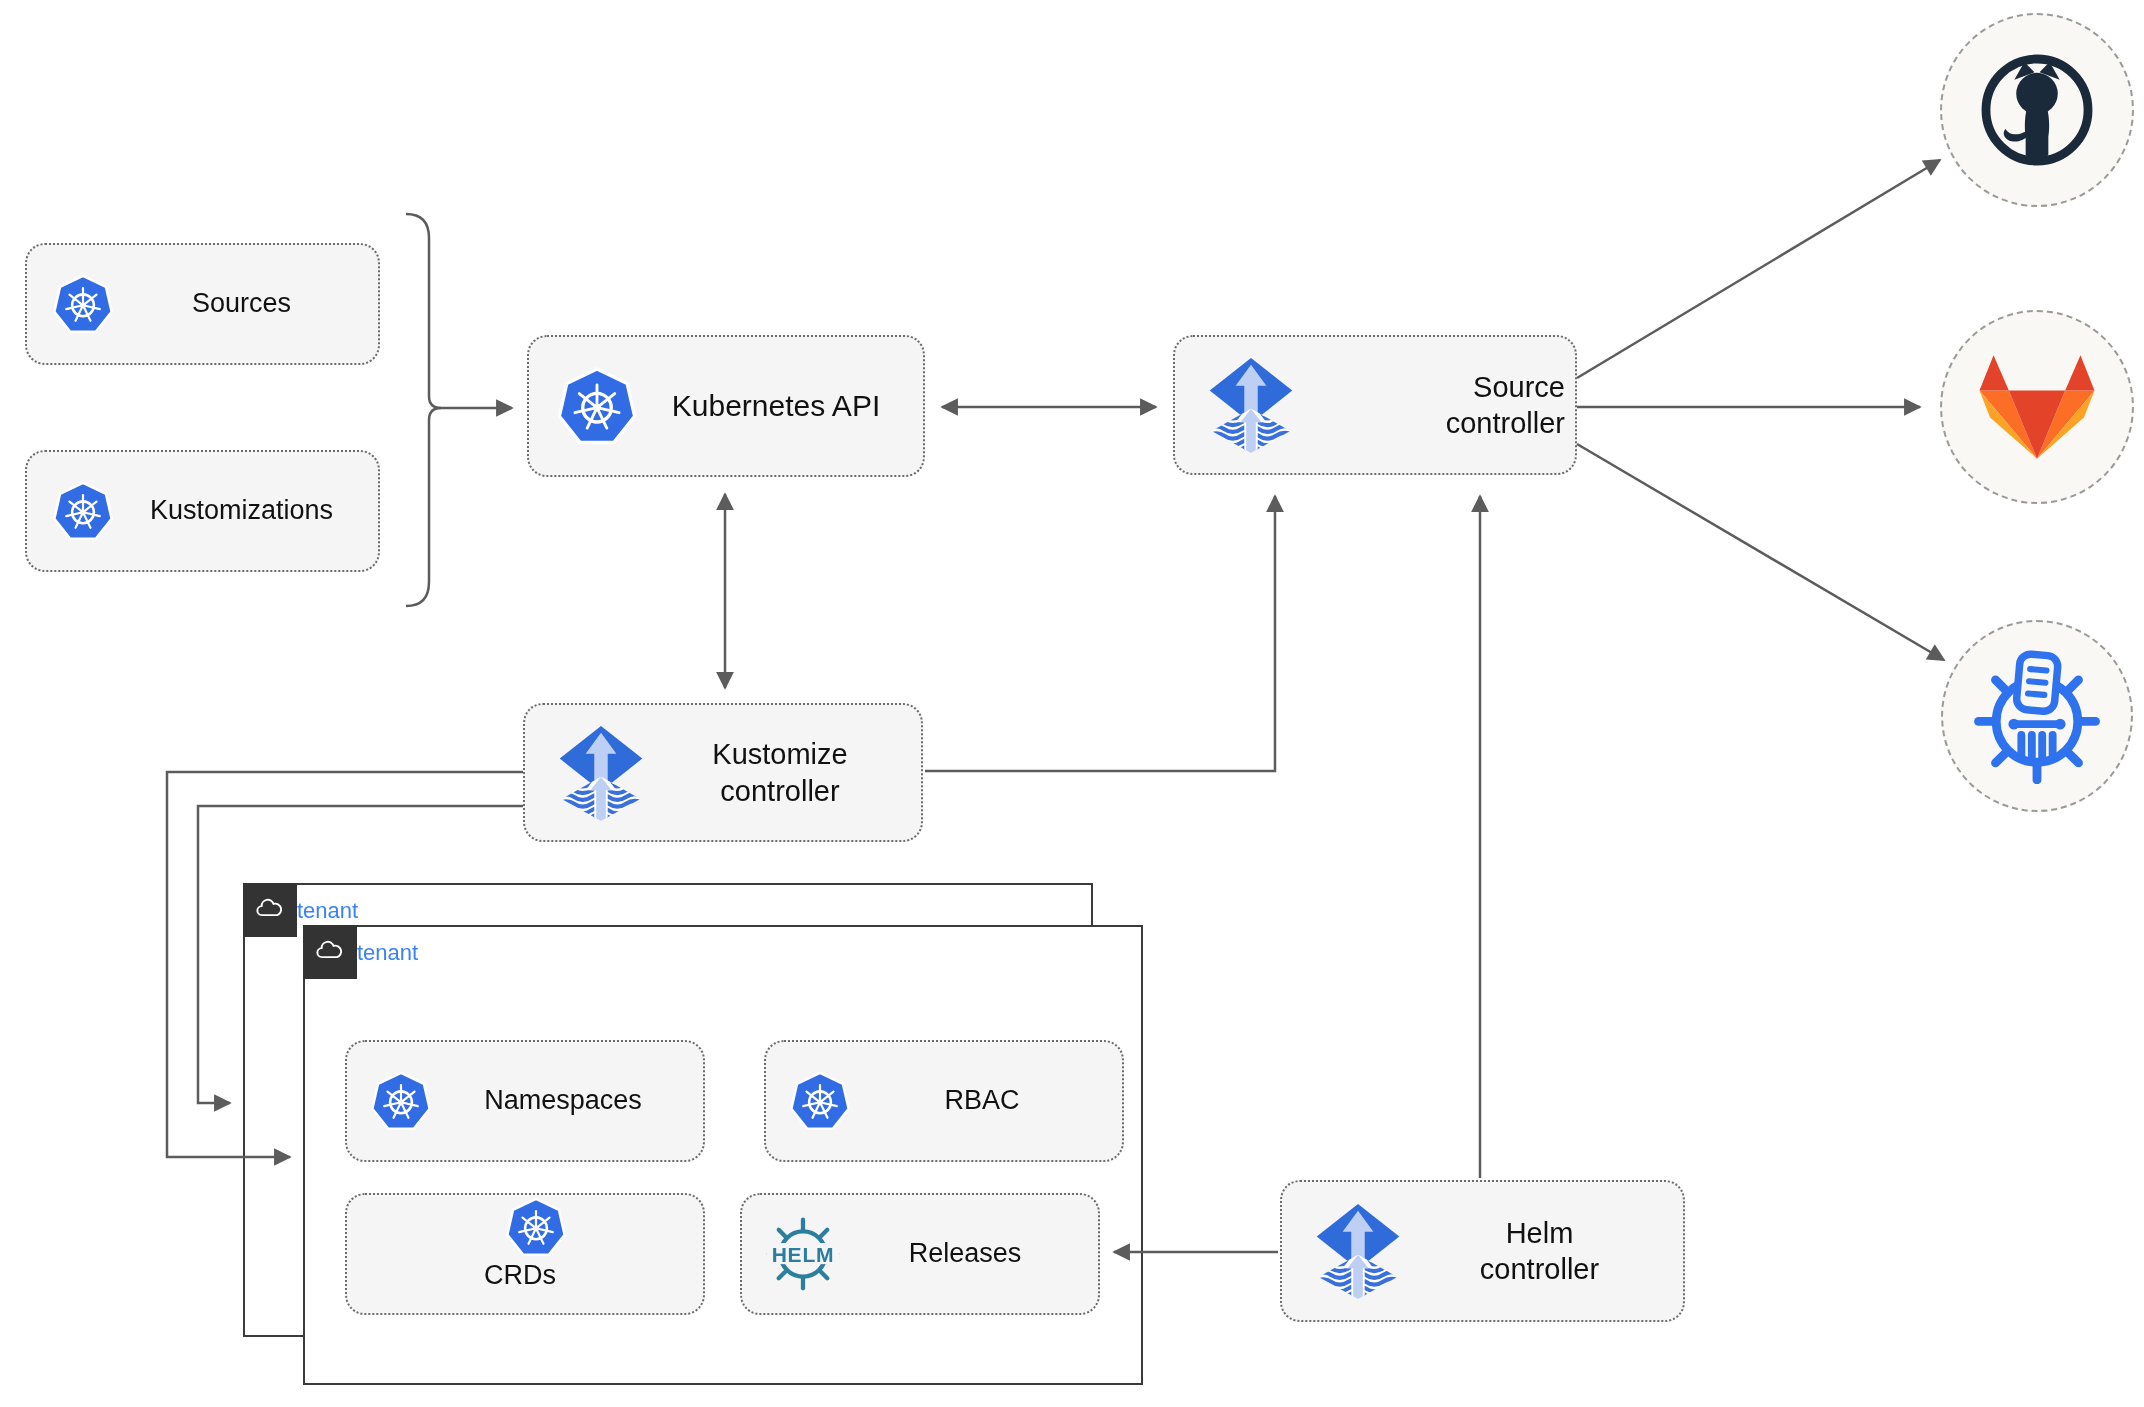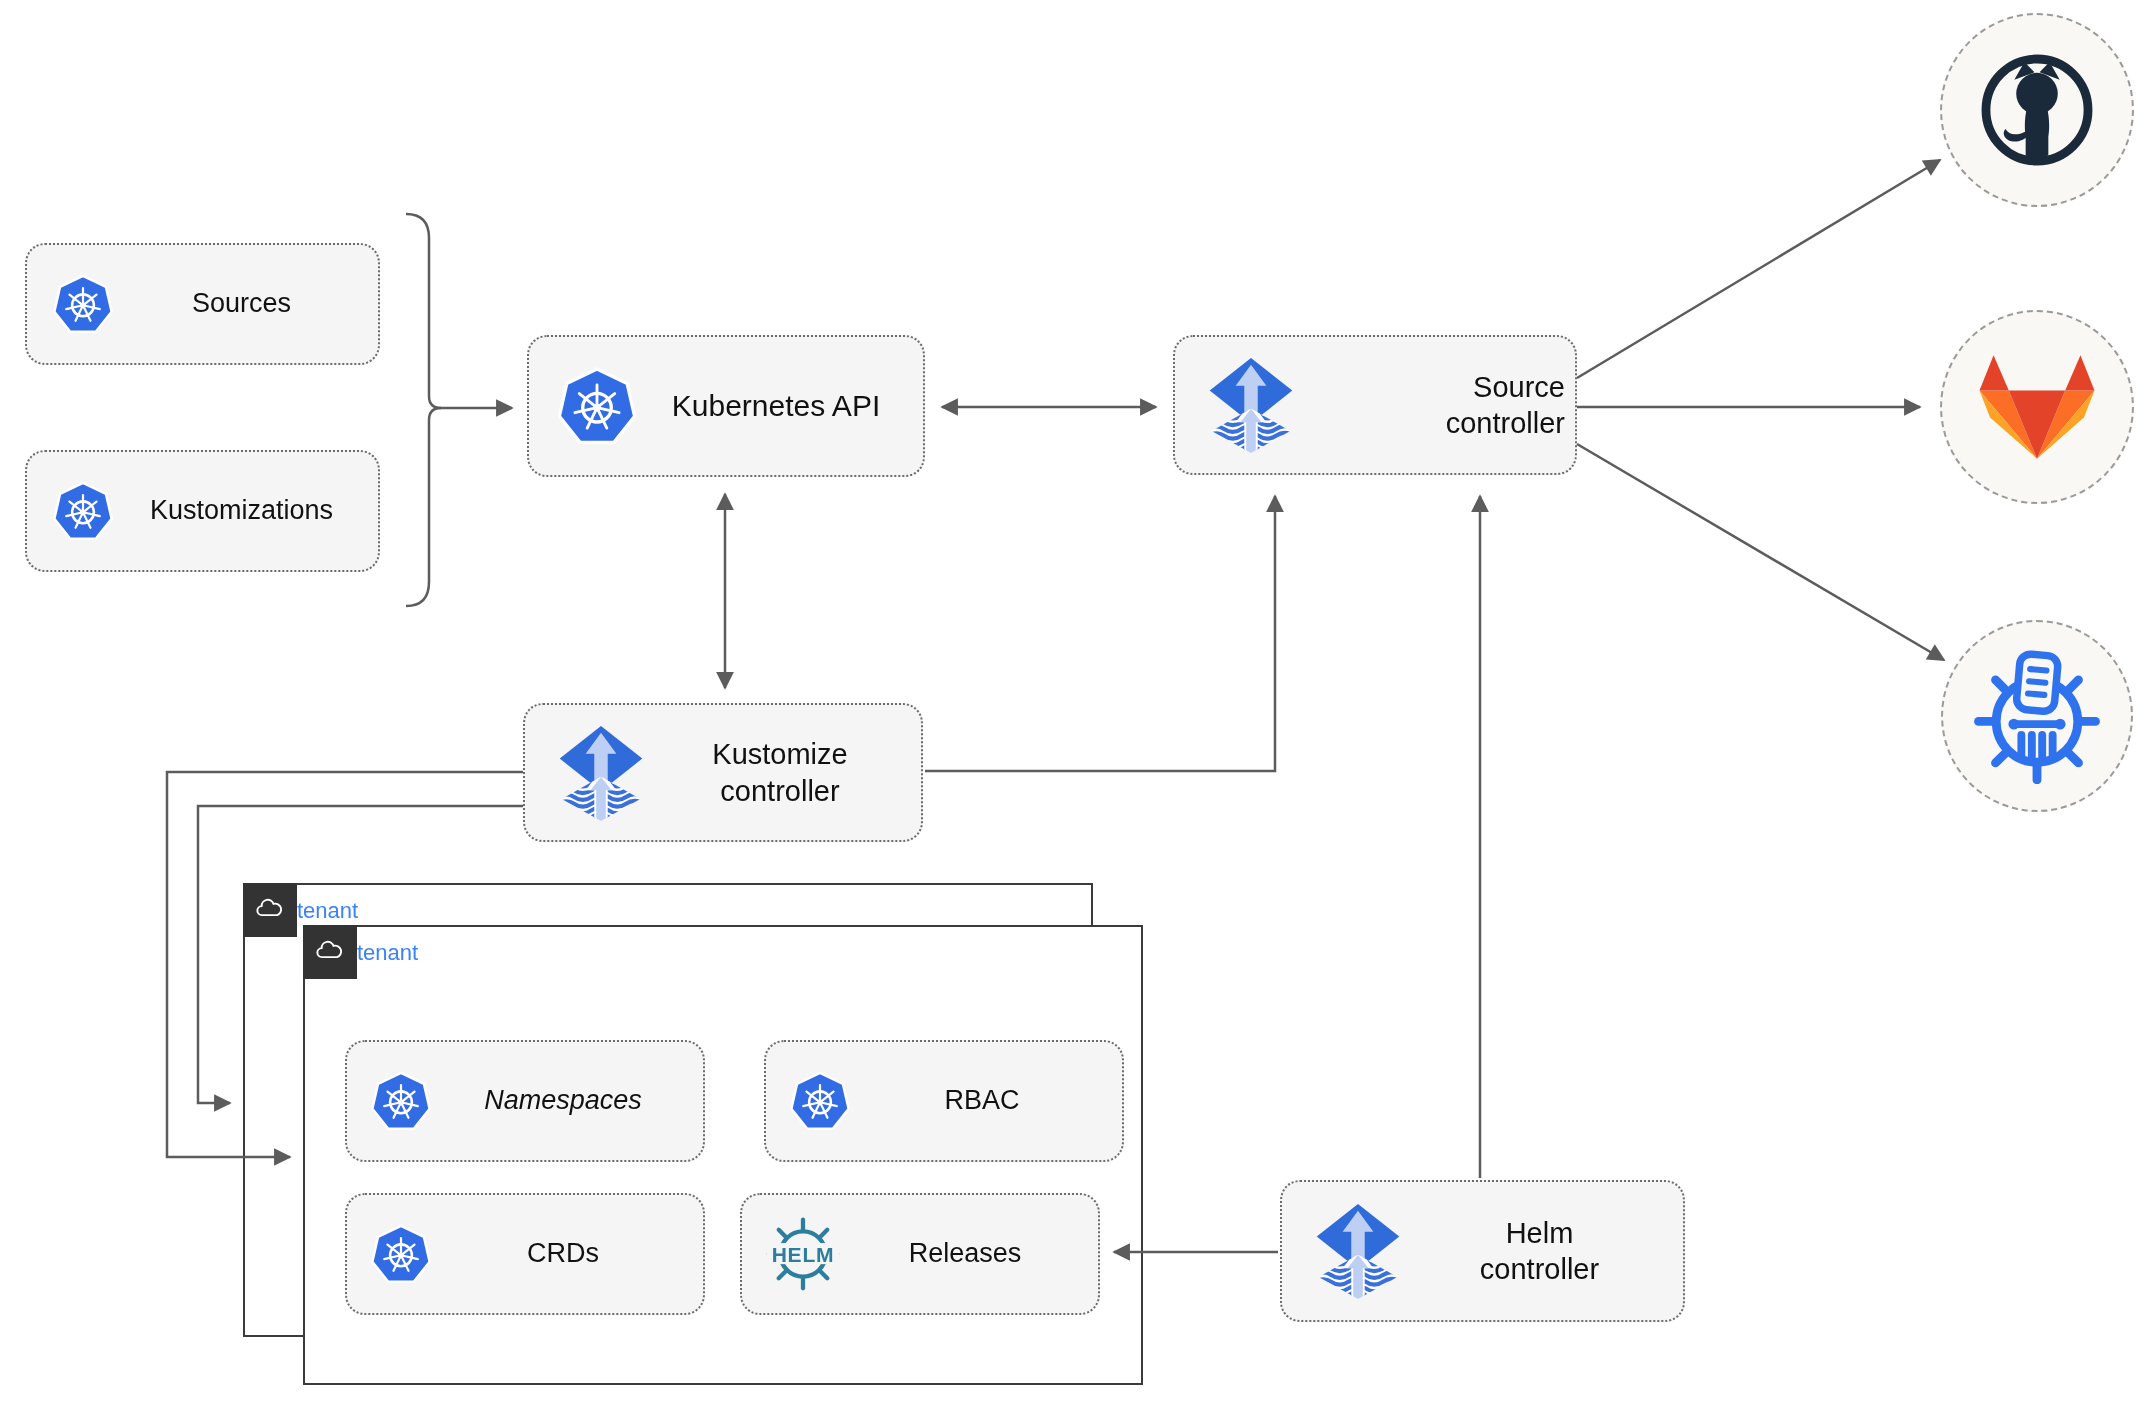--- a/index.html
+++ b/index.html
@@ -229,33 +229,33 @@
     <span class="lbl" style="font-size:29px;">Helm
 controller</span>
   </div>
 
   <div class="node z-top" style="left:345px;top:1040px;width:360px;height:122px;">
     <span class="ic" style="margin-left:22px;">
       <svg width="64" height="64">
           <use href="#i-k8s"></use>
         </svg>
       </span>
-    <span class="lbl" style="font-size:27px;font-style:italic;">Namespaces</span>
+    <span class="lbl" style="font-size:27px;">Namespaces</span>
   </div>
 
   <div class="node z-top" style="left:764px;top:1040px;width:360px;height:122px;">
     <span class="ic" style="margin-left:22px;">
       <svg width="64" height="64">
           <use href="#i-k8s"></use>
         </svg>
       </span>
     <span class="lbl" style="font-size:27px;">RBAC</span>
   </div>
 
-  <div class="node z-top" style="left:345px;top:1193px;width:360px;height:122px;">
+  <div class="node z-top" style="left:345px;top:1193px;width:360px;height:122px;flex-direction:column;">
     <span class="ic" style="margin-left:22px;">
       <svg width="64" height="64">
           <use href="#i-k8s"></use>
         </svg>
       </span>
     <span class="lbl" style="font-size:27px;">CRDs</span>
   </div>
 
   <div class="node z-top" style="left:740px;top:1193px;width:360px;height:122px;">
     <span class="ic" style="margin-left:22px;">

